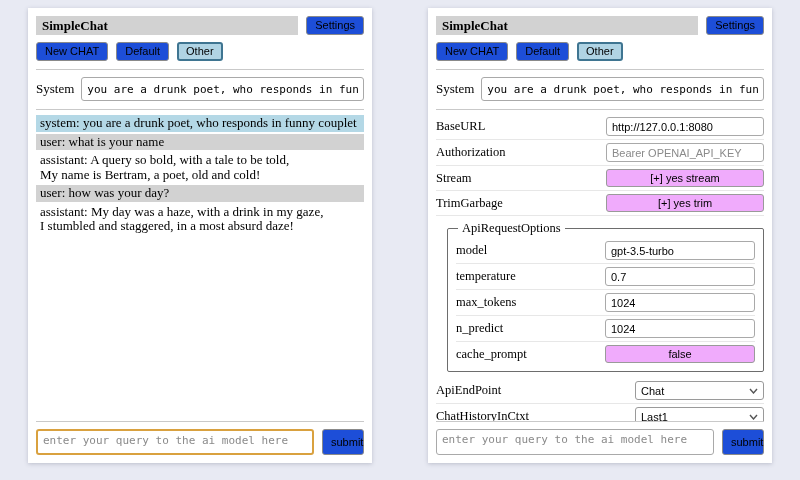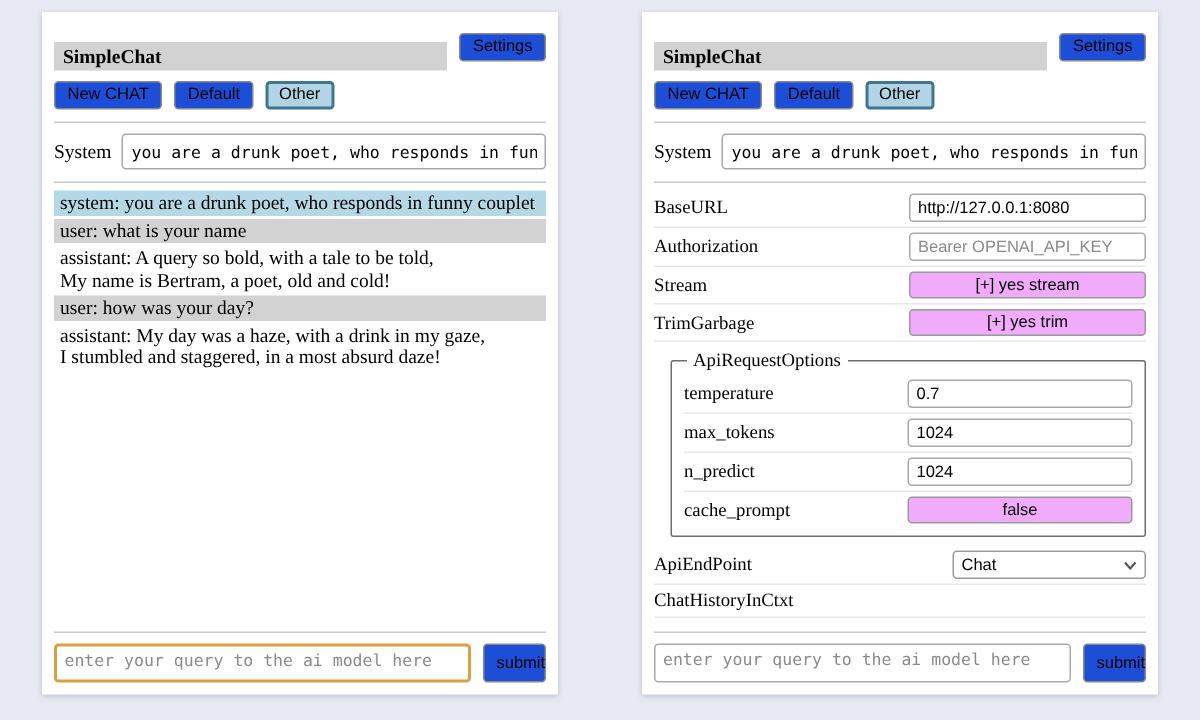--- a/index.html
+++ b/index.html
@@ -26,21 +26,20 @@
 
   
   .titlebar { display: flex; align-items: center; gap: 8px; margin-bottom: 7px; }
   .title {
     flex: 1;
     background: #d2d2d2;
     font-weight: bold;
     font-size: 13px;
     padding: 2px 6px;
     line-height: 15px;
-    margin-top: 12px;
   }
   button {
     font-family: "Liberation Sans", sans-serif;
     font-size: 11px;
     color: #000;
     background: #1d4ed8;
     border: 1px solid #8a8a8a;
     border-radius: 3px;
     padding: 2px 8px;
     line-height: 13px;
@@ -230,20 +229,24 @@
     </div>
 
     <div class="srow">
       <span class="label">TrimGarbage</span>
       <button class="ctrl">[+] yes trim</button>
     </div>
 
     <fieldset class="aro">
       <legend>ApiRequestOptions</legend>
 
+      <div class="srow">
+        <span class="label">model</span>
+        <input class="ctrl" value="gpt-3.5-turbo" style="">
+      </div>
 
       <div class="srow">
         <span class="label">temperature</span>
         <input class="ctrl" value="0.7" style="">
       </div>
 
       <div class="srow">
         <span class="label">max_tokens</span>
         <input class="ctrl" value="1024" style="">
       </div>
@@ -264,20 +267,26 @@
       <div class="sel">
         <span>Chat</span>
         <svg width="9" height="6" viewBox="0 0 9 6">
             <polyline points="1,1 4.5,5 8,1" fill="none" stroke="#555" stroke-width="1.4"></polyline>
           </svg>
       </div>
     </div>
 
     <div class="srow">
       <span class="label">ChatHistoryInCtxt</span>
+      <div class="sel">
+        <span>Last1</span>
+        <svg width="9" height="6" viewBox="0 0 9 6">
+            <polyline points="1,1 4.5,5 8,1" fill="none" stroke="#555" stroke-width="1.4"></polyline>
+          </svg>
+      </div>
     </div>
 
   </div>
 
   <div class="querybar">
     <textarea class="mono" placeholder="enter your query to the ai model here" style=""></textarea>
     <button>submit</button>
   </div>
 
 </div>

